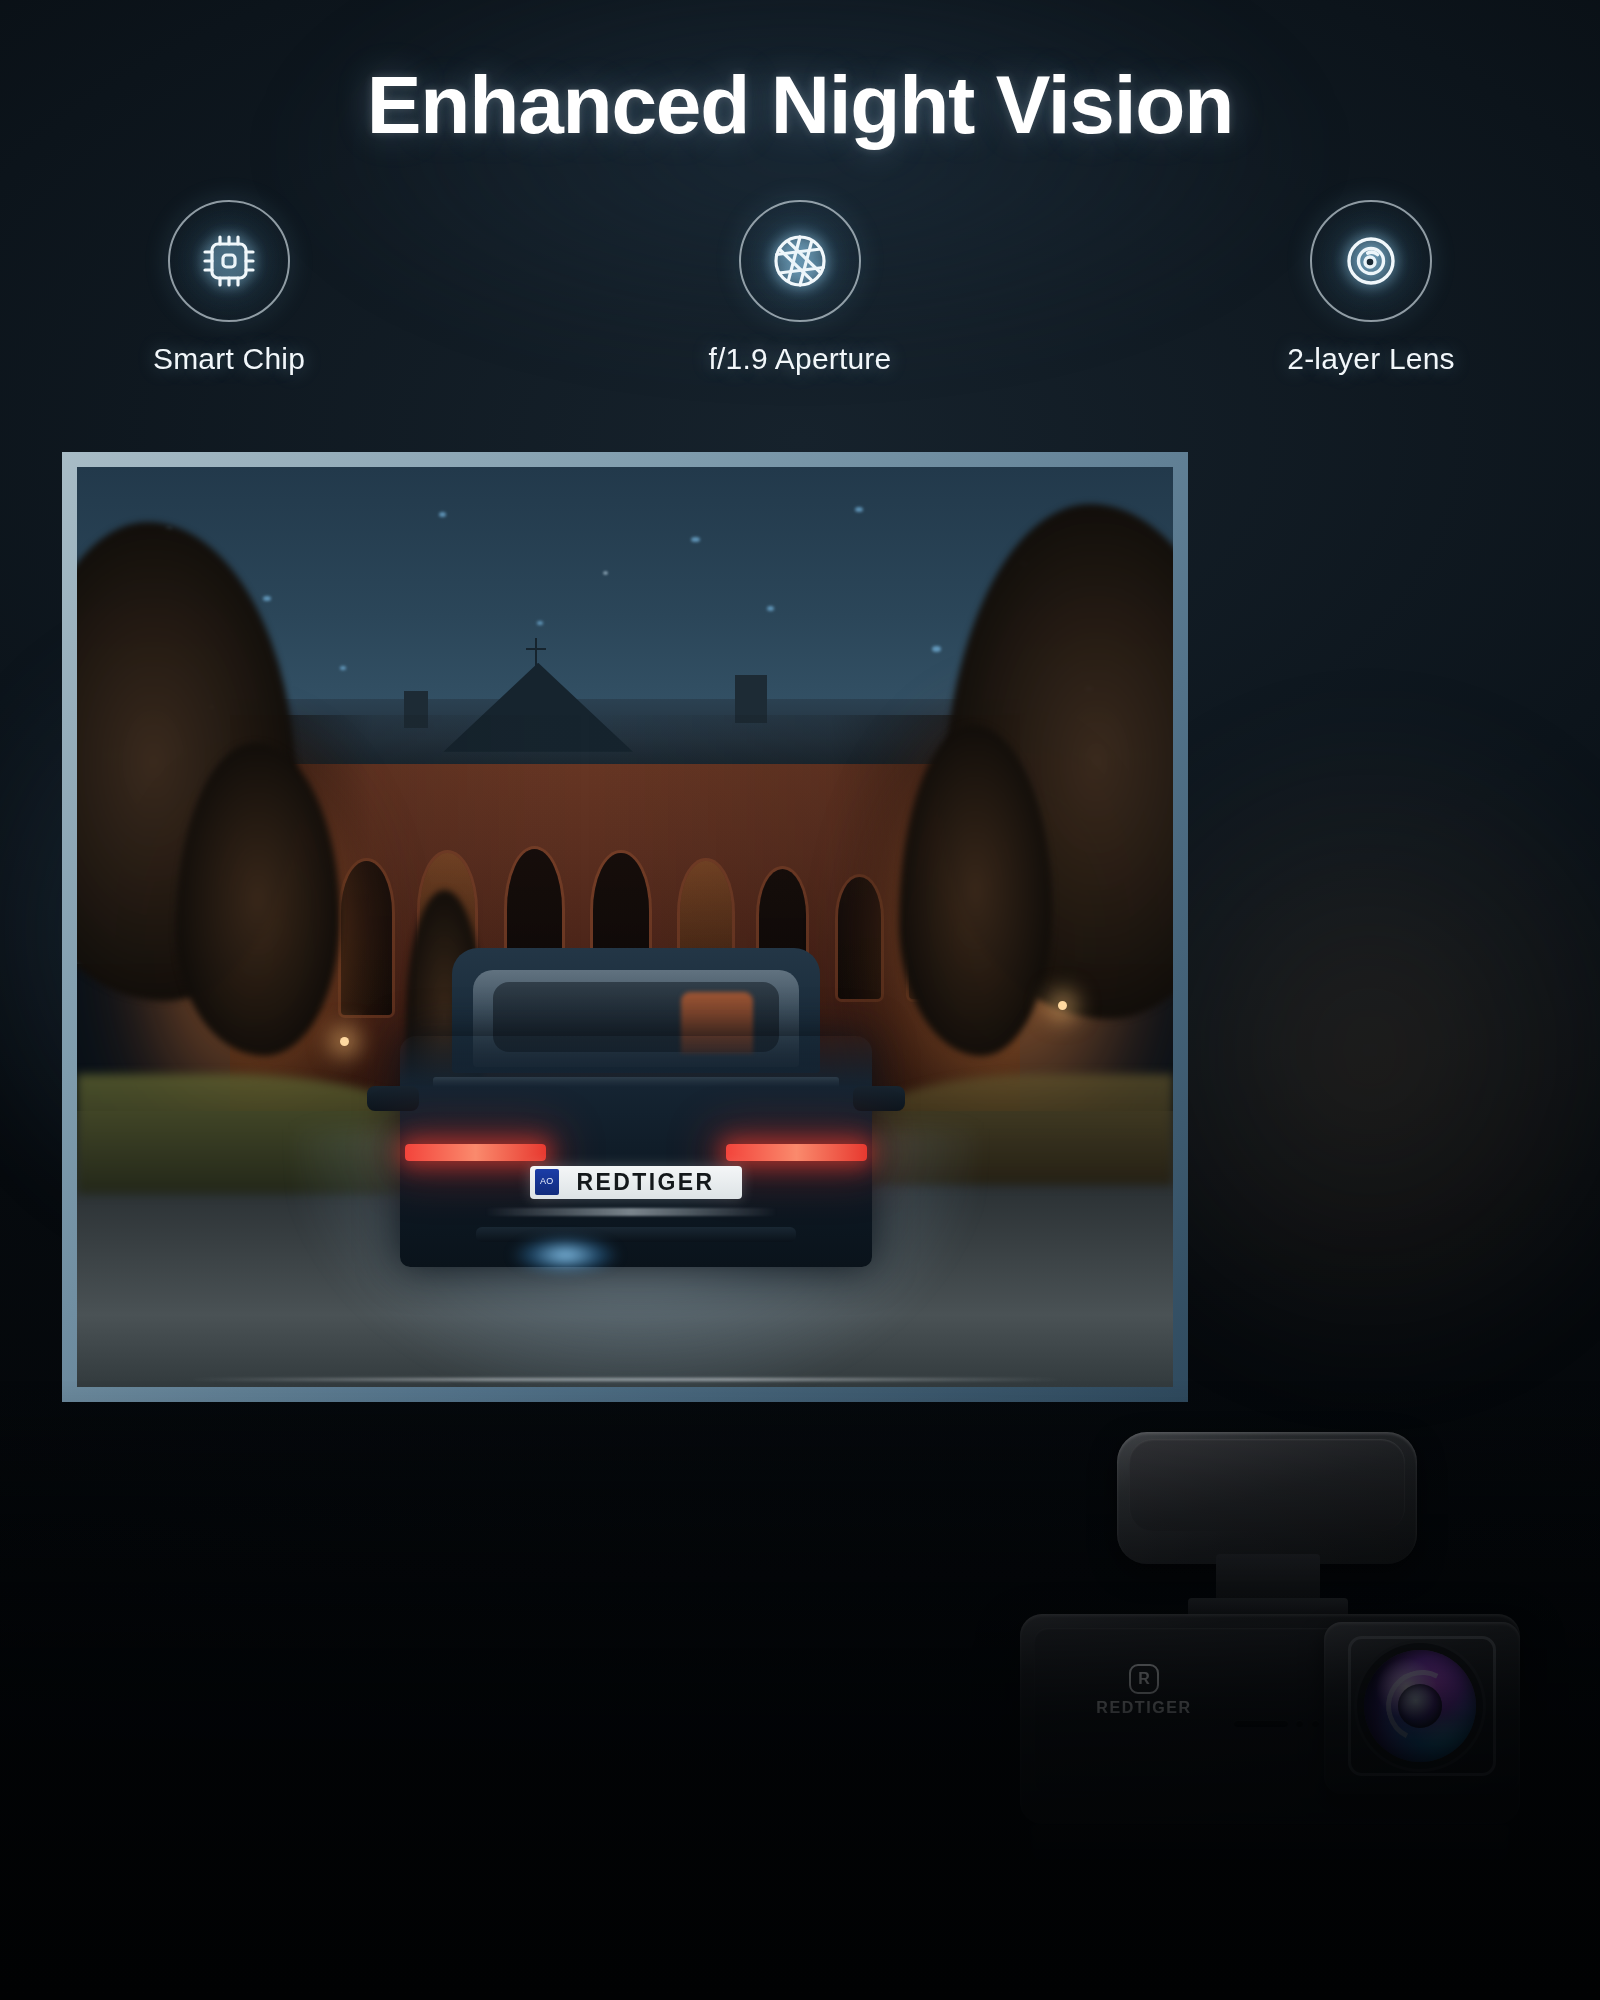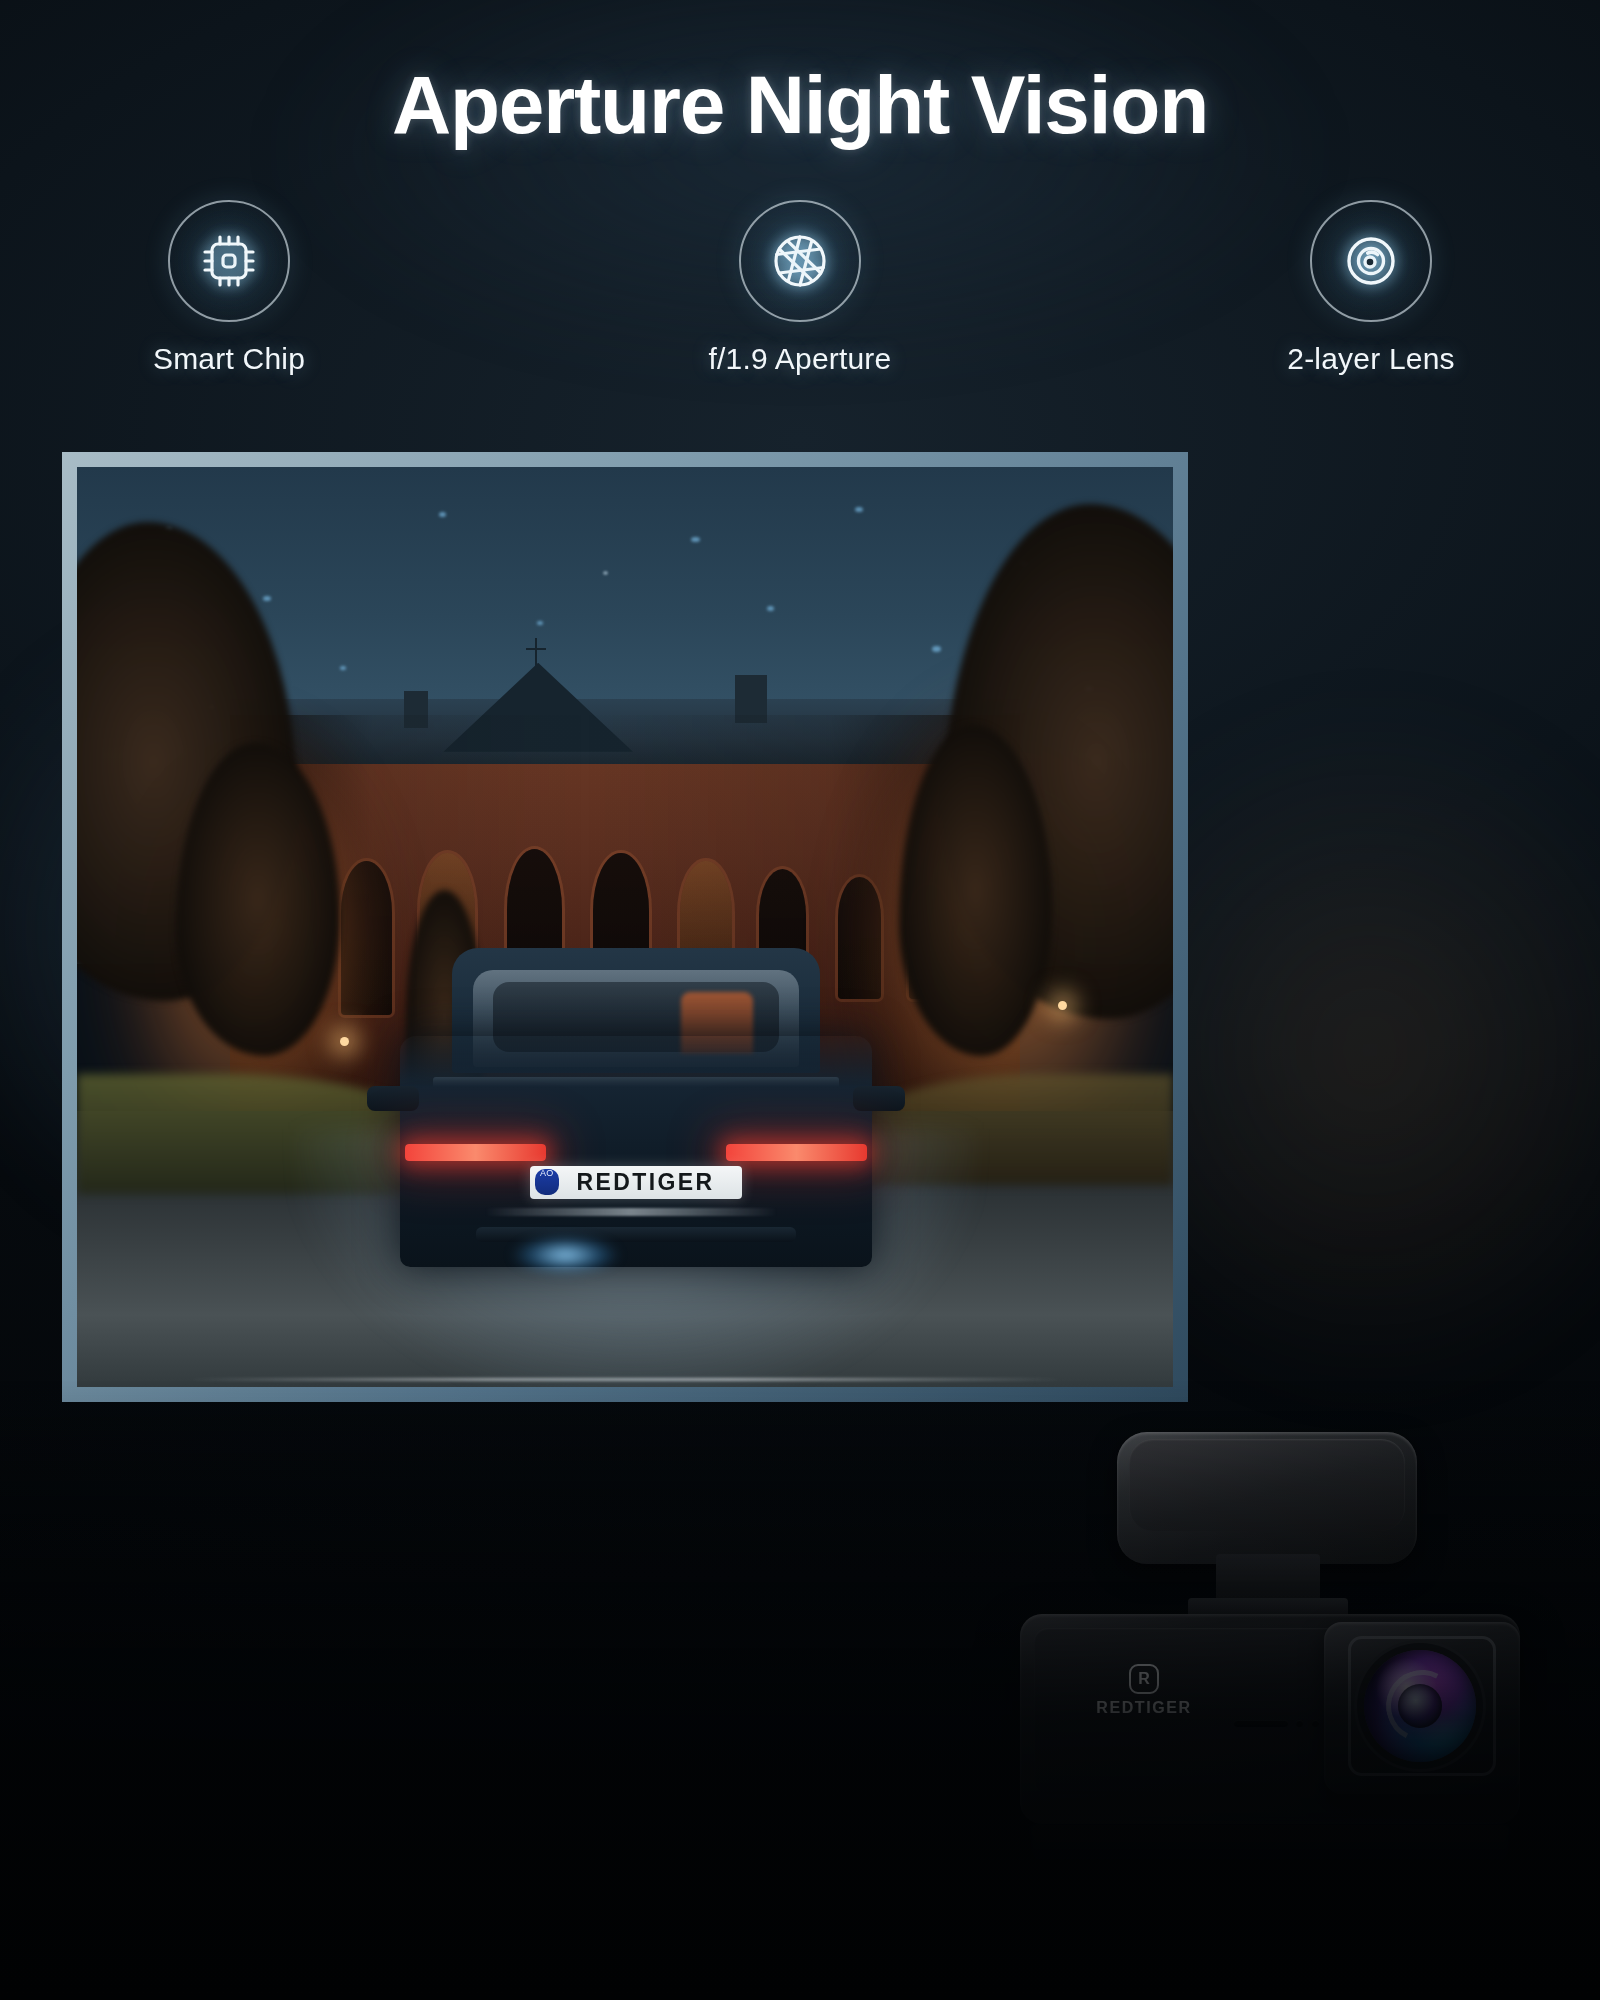--- a/index.html
+++ b/index.html
@@ -224,23 +224,23 @@
   .plate{
     position:absolute; left:27.5%; bottom:22%; width:45%; height:10.5%;
     background:linear-gradient(180deg,#f4f6f7,#dde3e6);
     border-radius:4px;
     display:flex; align-items:center; justify-content:center;
     box-shadow:0 0 14px rgba(255,255,255,.22);
   }
   .plate-eu{
     position:absolute; left:2.5%; top:10%; width:11%; height:80%;
     background:linear-gradient(180deg,#1b3da8,#122c7c);
-    border-radius:10px;
+    border-radius:2px;
     display:flex; align-items:flex-end; justify-content:center;
-    color:#e8eefc; font-size:9px; padding-bottom:17px; letter-spacing:.3px;
+    color:#e8eefc; font-size:9px; padding-bottom:9px; letter-spacing:.3px;
   }
   .plate-txt{
     font-size:23px; font-weight:700; letter-spacing:2.4px; color:#14181b;
     margin-left:9%;
   }
   .plate-sub{
     position:absolute; left:18%; bottom:16.5%; width:62%; height:2.4%;
     background:linear-gradient(90deg, rgba(190,200,206,0), rgba(190,200,206,.62), rgba(190,200,206,0));
     filter:blur(1px);
   }
@@ -357,21 +357,21 @@
   }
 </style>
 </head>
 <body>
 
 <div class="stage">
   <div class="bg-glow-top"></div>
   <div class="bg-glow-l"></div>
   <div class="bg-glow-r"></div>
 
-  <div class="headline">Aperture Night Vision</div>
+  <div class="headline">Enhanced Night Vision</div>
 
   <div class="features">
 
     <div class="feature">
       <div class="ring">
         <span>
           <svg width="64" height="64" viewBox="0 0 64 64" fill="none" stroke-width="3.2" stroke-linecap="round" stroke-linejoin="round">
             <rect x="15" y="15" width="34" height="34" rx="6"></rect>
             <rect x="26" y="26" width="12" height="12" rx="3.5"></rect>
             <path d="M23 15V8M32 15V8M41 15V8M23 56v-7M32 56v-7M41 56v-7"></path>

